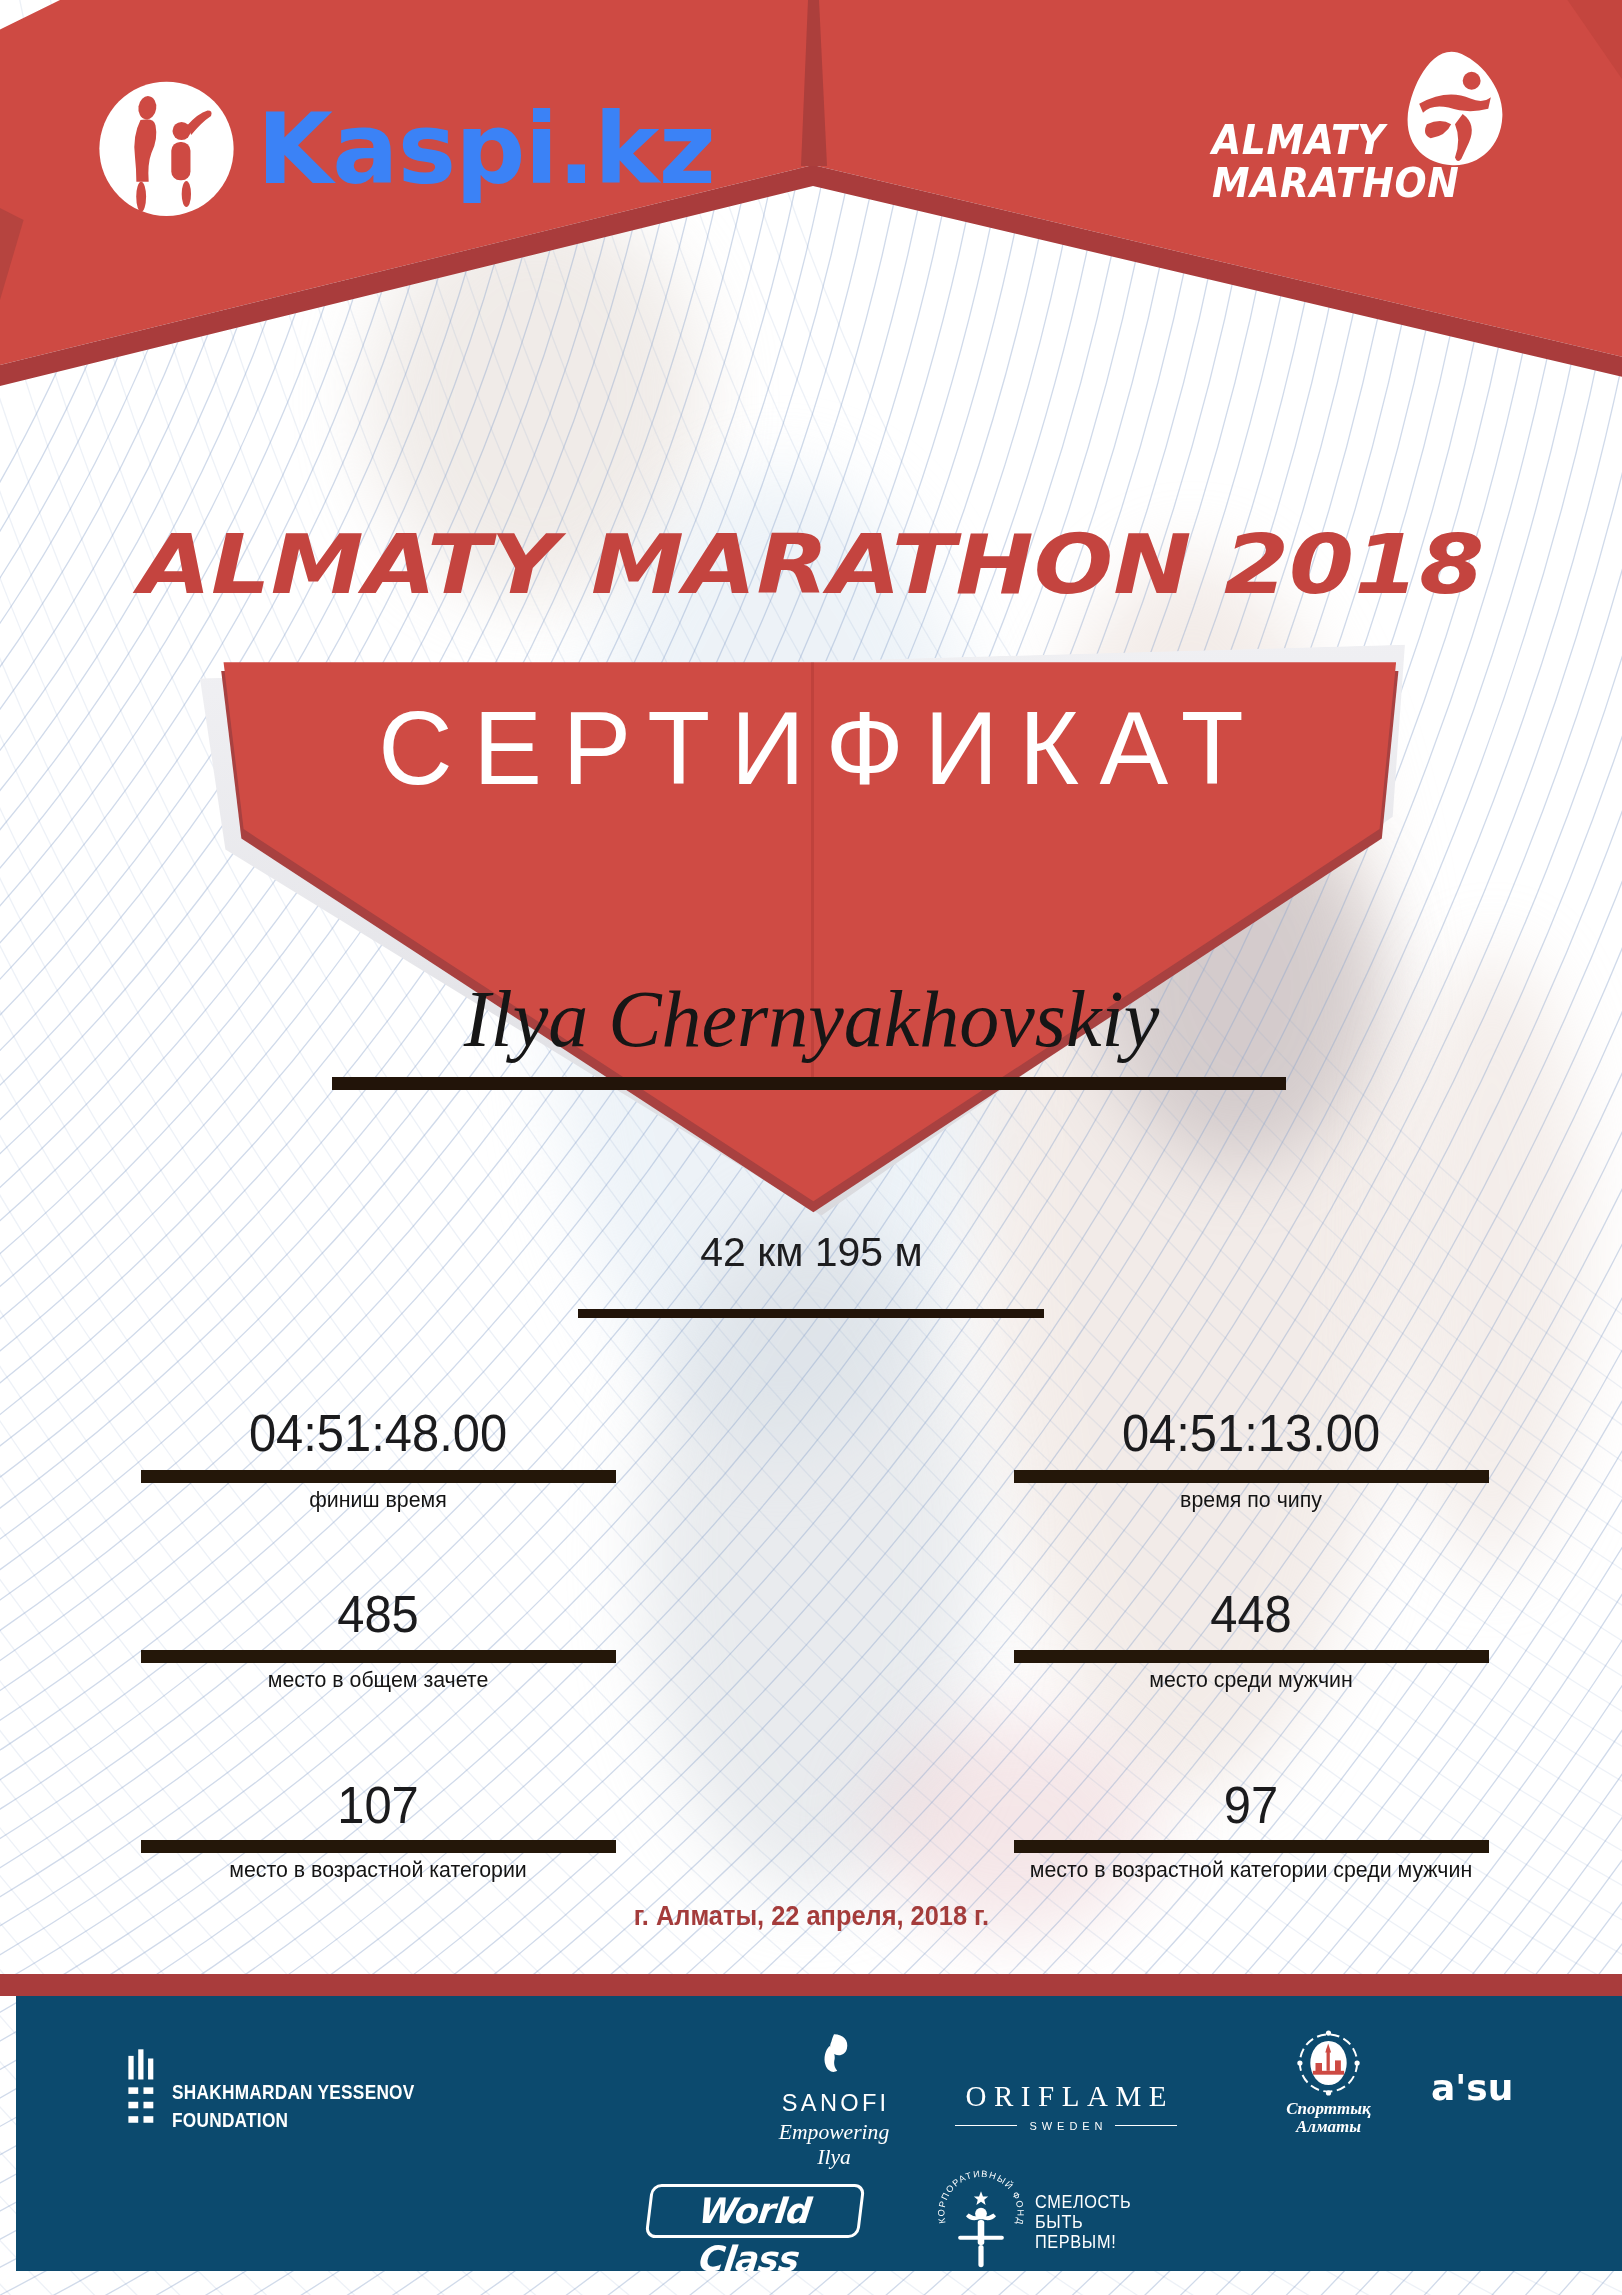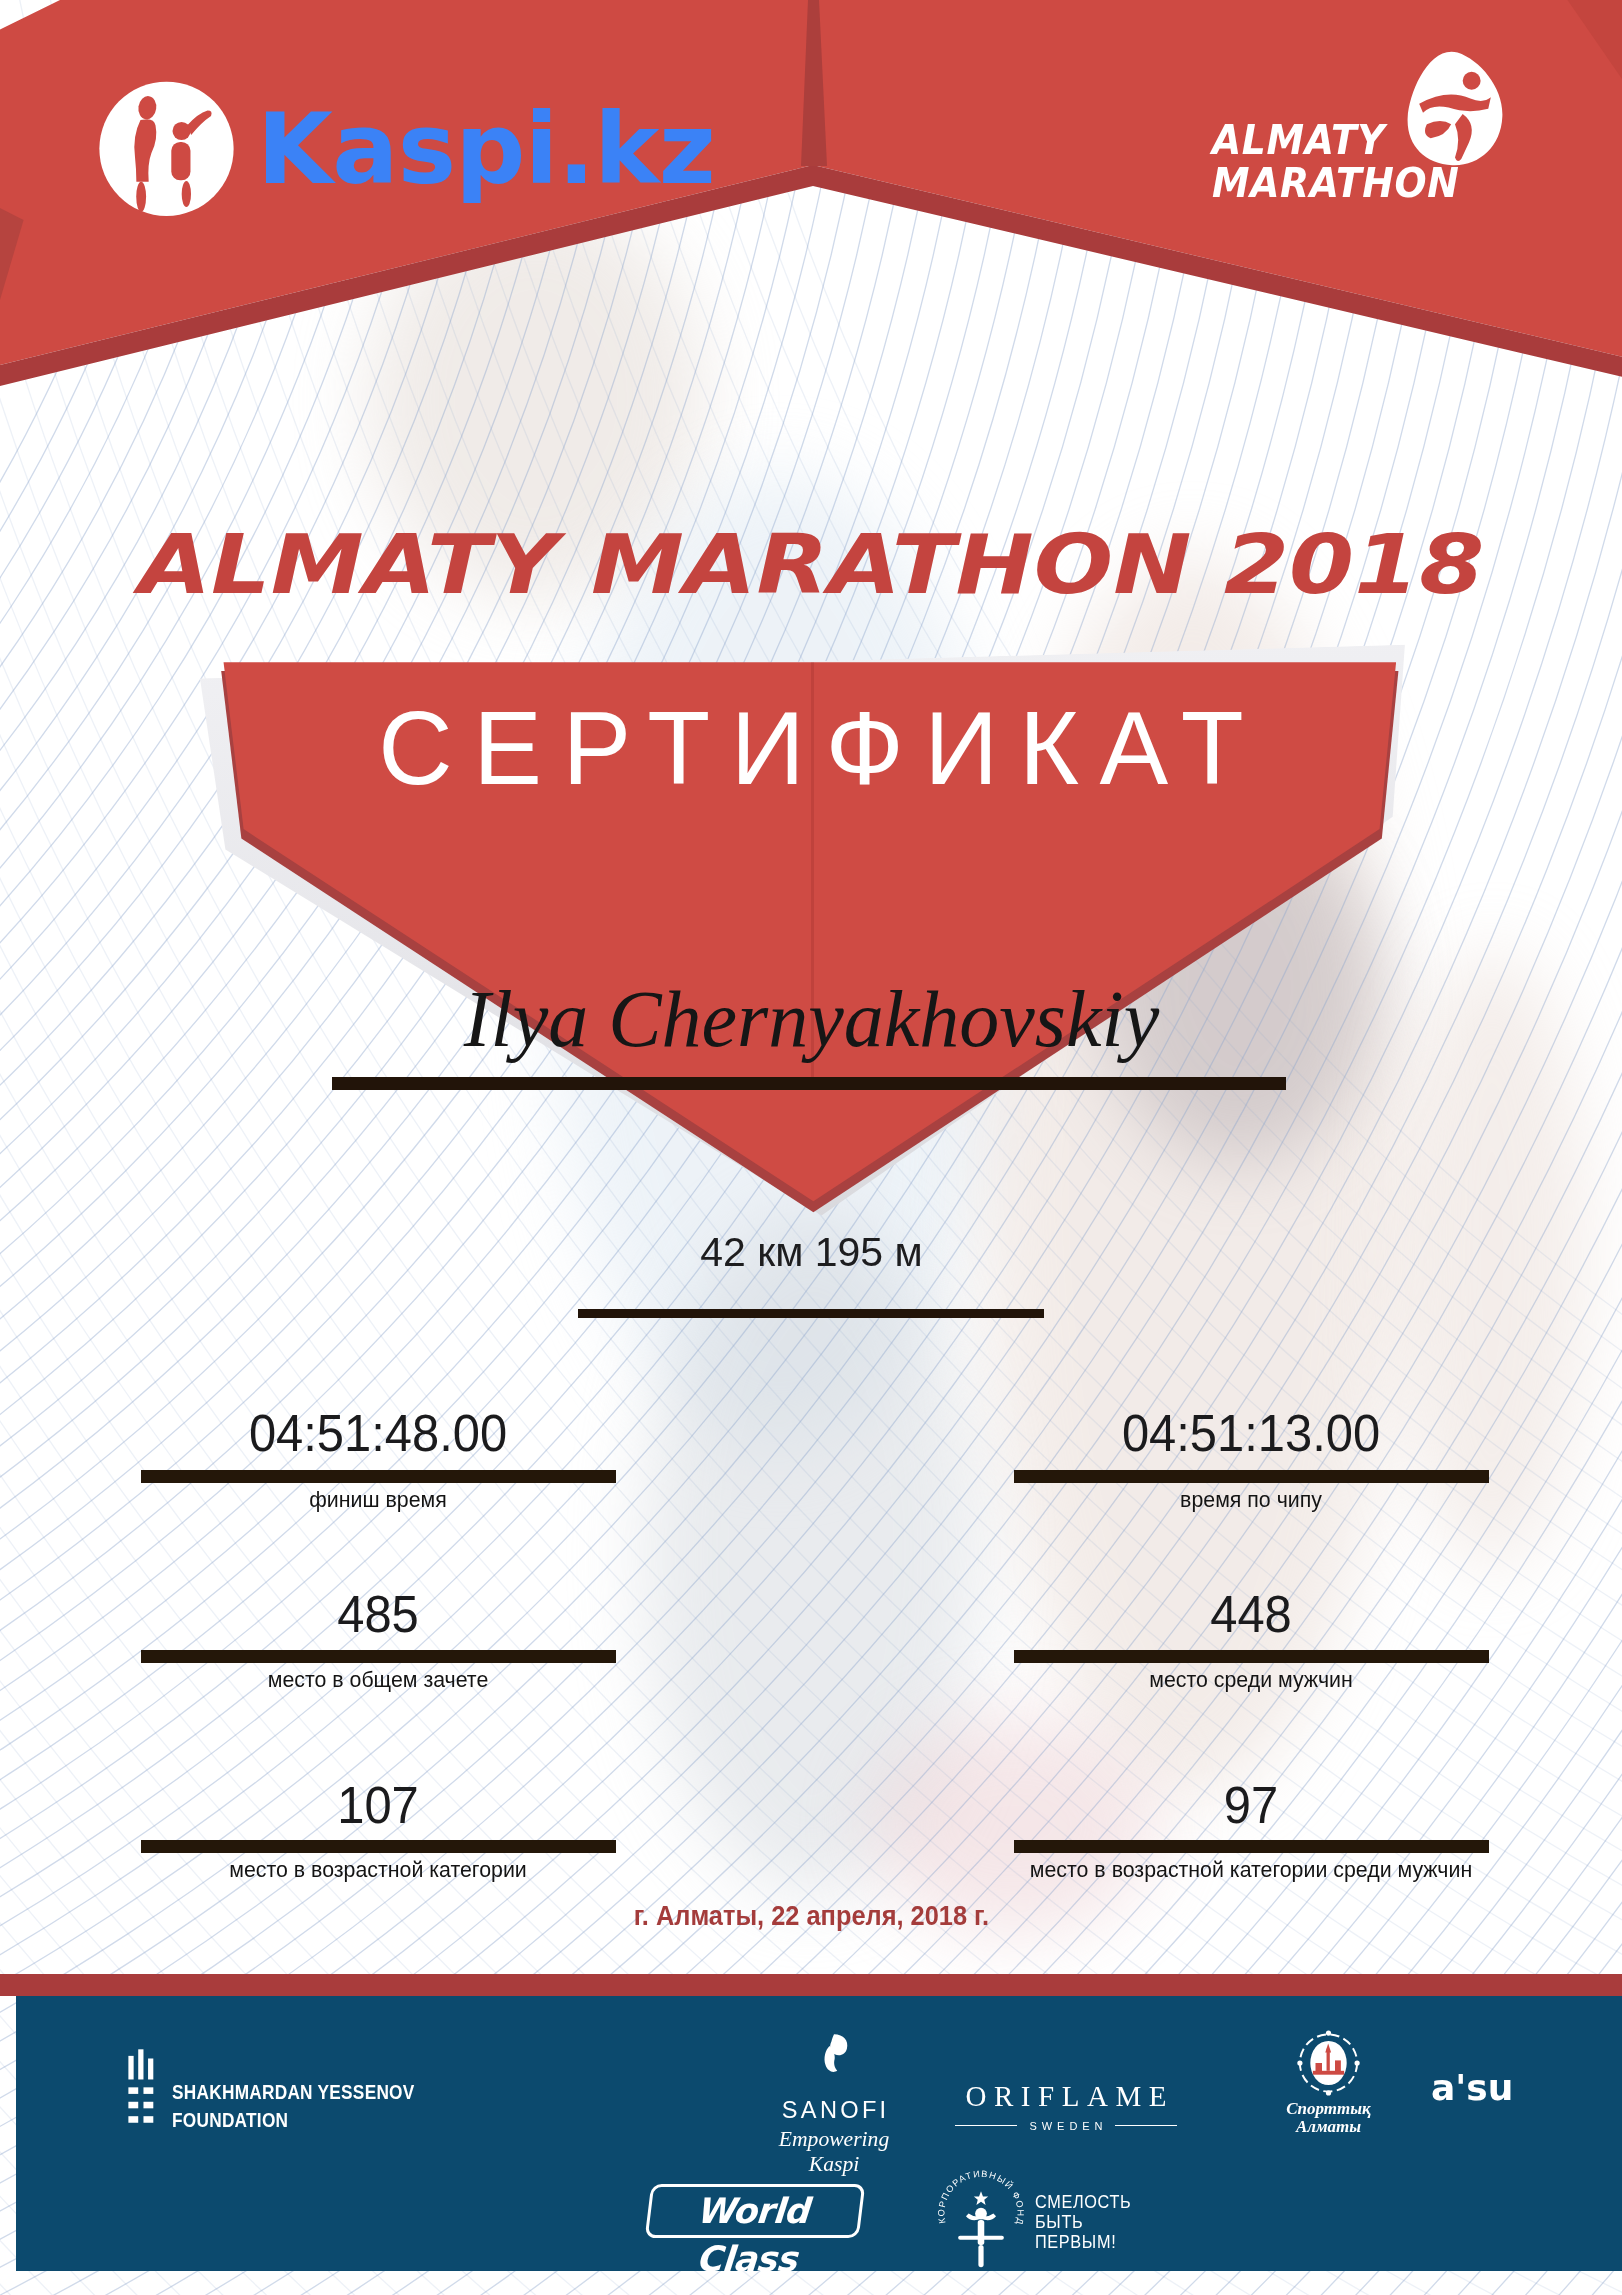--- a/index.html
+++ b/index.html
@@ -87,21 +87,21 @@
   .foot-maroon{left:0;top:1974px;width:1623px;height:22px;background:#A93C3C;}
   .foot-red{left:16px;top:1996px;width:1623px;height:275px;background:#0c4a6e;color:#fff;}
   .foot-red .abs{color:#fff;}
 
   .yess-text{left:156px;top:82px;font-size:19.6px;font-weight:bold;line-height:28px;
     letter-spacing:0.3px;transform:scaleX(.88);transform-origin:left top;white-space:nowrap;}
   .sulpak{left:325px;top:65px;width:294px;height:60px;border:3.9px solid #fff;
     border-radius:37px;text-align:center;line-height:60px;
     font-size:43px;font-weight:bold;letter-spacing:-0.7px;}
   .sanofi{left:746px;top:37px;width:144px;text-align:center;}
-  .sanofi-label{margin-top:20px;font-size:23.6px;letter-spacing:.14em;text-indent:.14em;}
+  .sanofi-label{margin-top:13px;font-size:23.6px;letter-spacing:.14em;text-indent:.14em;}
   .sanofi-tag{margin-top:2.6px;font-family:"Liberation Serif",serif;font-style:italic;
     font-size:21.6px;}
   .oriflame{left:939px;top:84px;width:222px;text-align:center;
     font-family:"Liberation Serif","DejaVu Serif",serif;}
   .ori-label{font-size:29px;letter-spacing:.26em;text-indent:.26em;font-weight:400;}
   .ori-sub{margin-top:6.5px;display:flex;align-items:center;gap:7.9px;
     font-size:11px;letter-spacing:.45em;text-indent:.45em;
     font-family:"Liberation Sans",sans-serif;}
   .ori-sub:before,.ori-sub:after{content:"";flex:1;height:1.3px;background:#fff;}
   .sport{left:1258px;top:33px;width:109px;text-align:center;}
@@ -463,21 +463,21 @@
 
 
     <div class="abs sanofi">
       <svg width="48" height="44" viewBox="0 0 74 68" style="display:block;margin:0 auto;">
         <g fill="#ffffff">
           <path d="M37,2 C52,2 60,12 57,24 C55,33 46,37 38,33 C31,30 29,21 33,13 C34,10 35,6 37,2 Z"></path>
           <path d="M30,20 C24,26 20,38 24,50 C27,59 36,63 42,58 C38,54 36,47 38,40 C39,34 36,26 30,20 Z"></path>
         </g>
       </svg>
       <div class="sanofi-label">SANOFI</div>
-      <div class="sanofi-tag">Empowering Kaspi</div>
+      <div class="sanofi-tag">Empowering Ilya</div>
     </div>
 
     <div class="abs oriflame">
       <div class="ori-label">ORIFLAME</div>
       <div class="ori-sub">SWEDEN</div>
     </div>
 
     <div class="abs sport">
       <svg width="65" height="68" viewBox="0 0 100 104" style="display:block;margin:0 auto;">
         <circle cx="50" cy="52" r="44" fill="none" stroke="#ffffff" stroke-width="3" stroke-dasharray="14 7"></circle>

